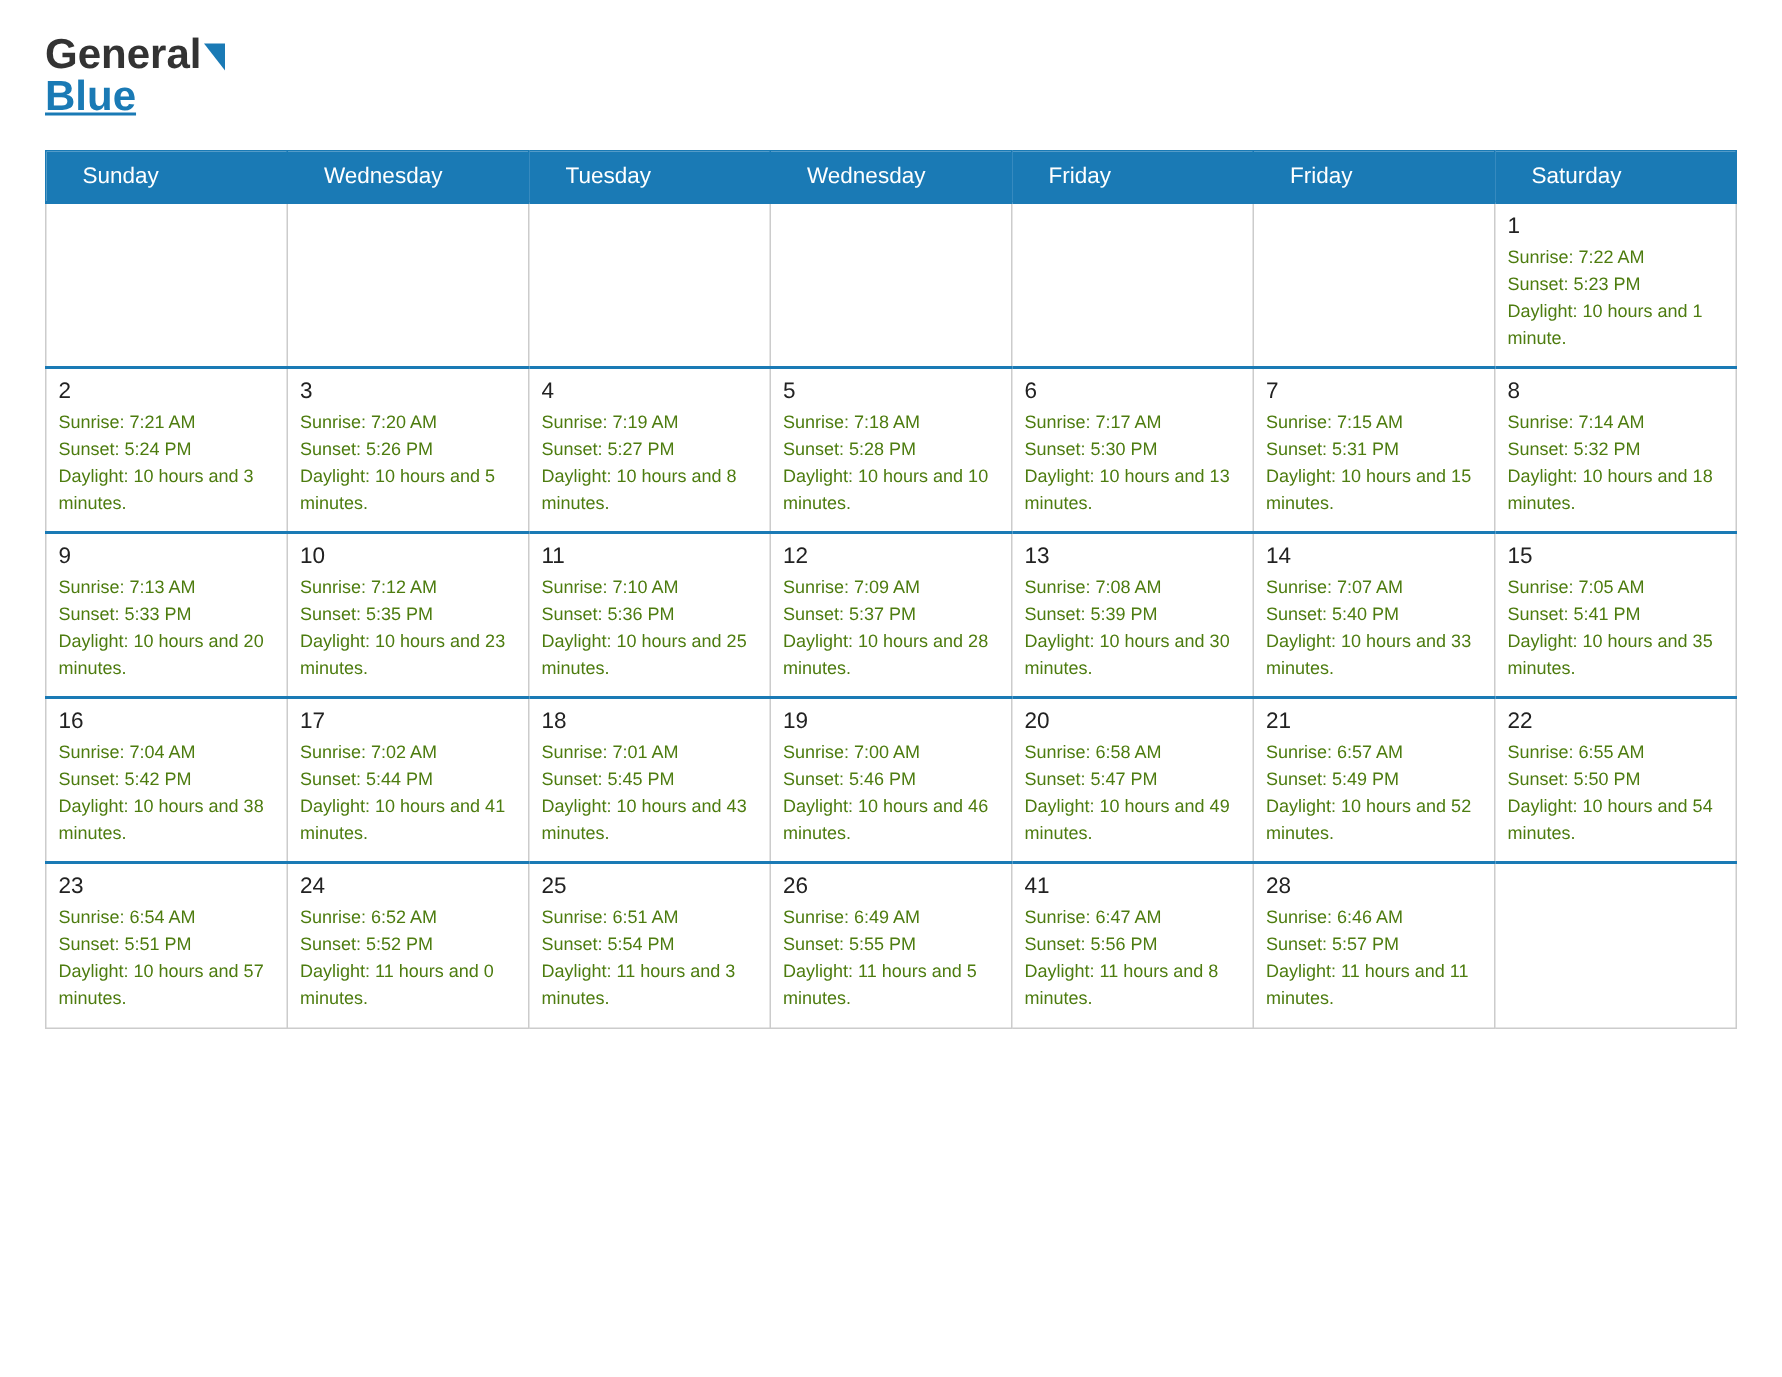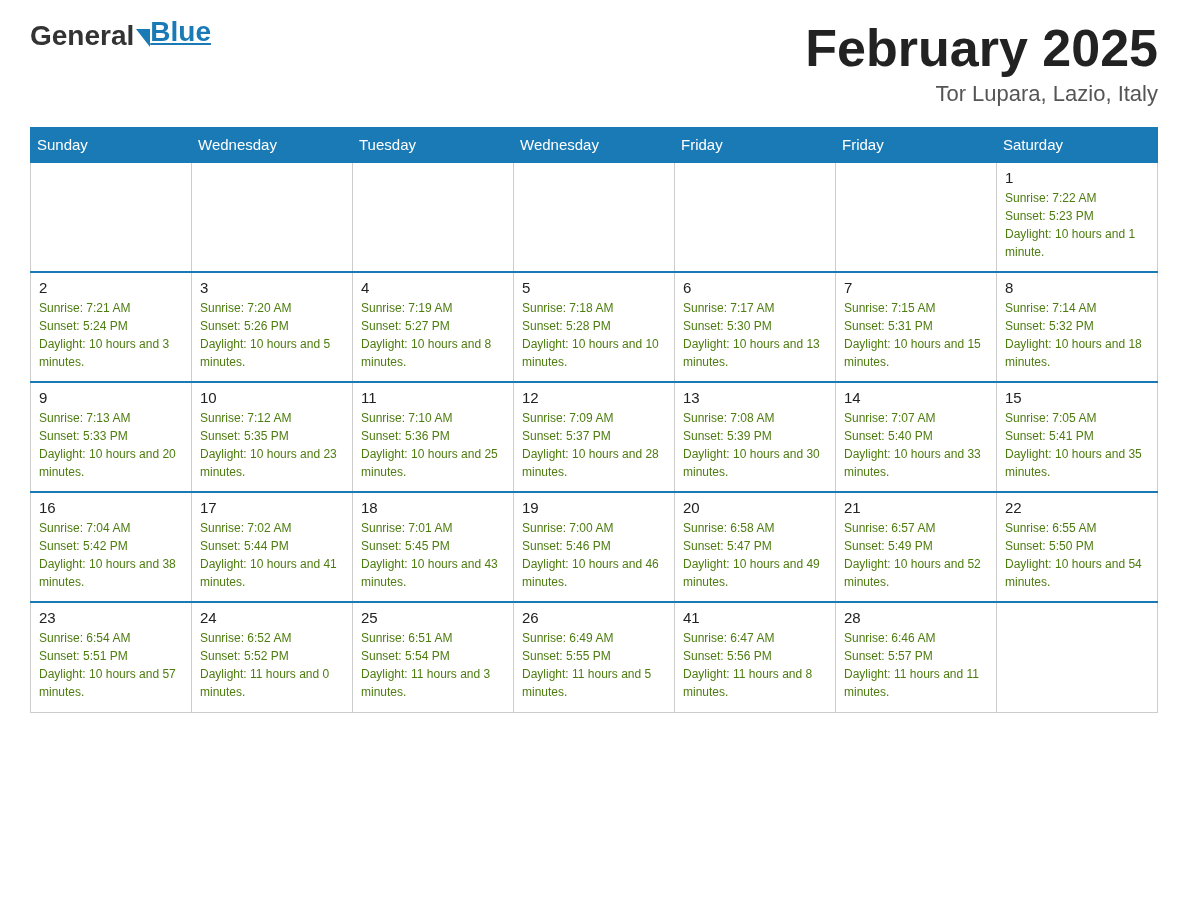--- a/index.html
+++ b/index.html
@@ -11,20 +11,21 @@
       min-height: 918px;
     }
     .header {
       display: flex;
       justify-content: space-between;
       align-items: flex-start;
       margin-bottom: 20px;
     }
     .logo {
       display: flex;
+      flex-direction: column;
       align-items: flex-start;
     }
     .logo-top {
       font-size: 28px;
       font-weight: bold;
       color: #333;
     }
     .logo-top span.general { color: #333; }
     .logo-top span.arrow {
       display: inline-block;
@@ -58,21 +59,21 @@
       margin-top: 4px;
     }
     .calendar {
       width: 100%;
       border-collapse: collapse;
     }
     .calendar th {
       background-color: #1a7ab5;
       color: #fff;
       text-align: left;
-      padding: 8px 6px;
+      padding: 8px 24px;
       font-size: 15px;
       font-weight: normal;
       border: 1px solid #1a7ab5;
     }
     .calendar td {
       vertical-align: top;
       padding: 6px 8px;
       border: 1px solid #ccc;
       width: calc(100% / 7);
       min-height: 100px;
@@ -107,24 +108,20 @@
   </style>
 </head>
 <body>
 
 <div class="header">
   <div class="logo">
     <div class="logo-top">
       <span class="general">General</span><span class="arrow"></span>
     </div>
     <div class="logo-bottom">Blue</div>
-  </div>
-  <div class="title-block">
-    <h1>February 2025</h1>
-    <h2>Tor Lupara, Lazio, Italy</h2>
   </div>
 </div>
 
 <table class="calendar">
   <thead>
     <tr>
       <th>Sunday</th>
       <th>Wednesday</th>
       <th>Tuesday</th>
       <th>Wednesday</th>

